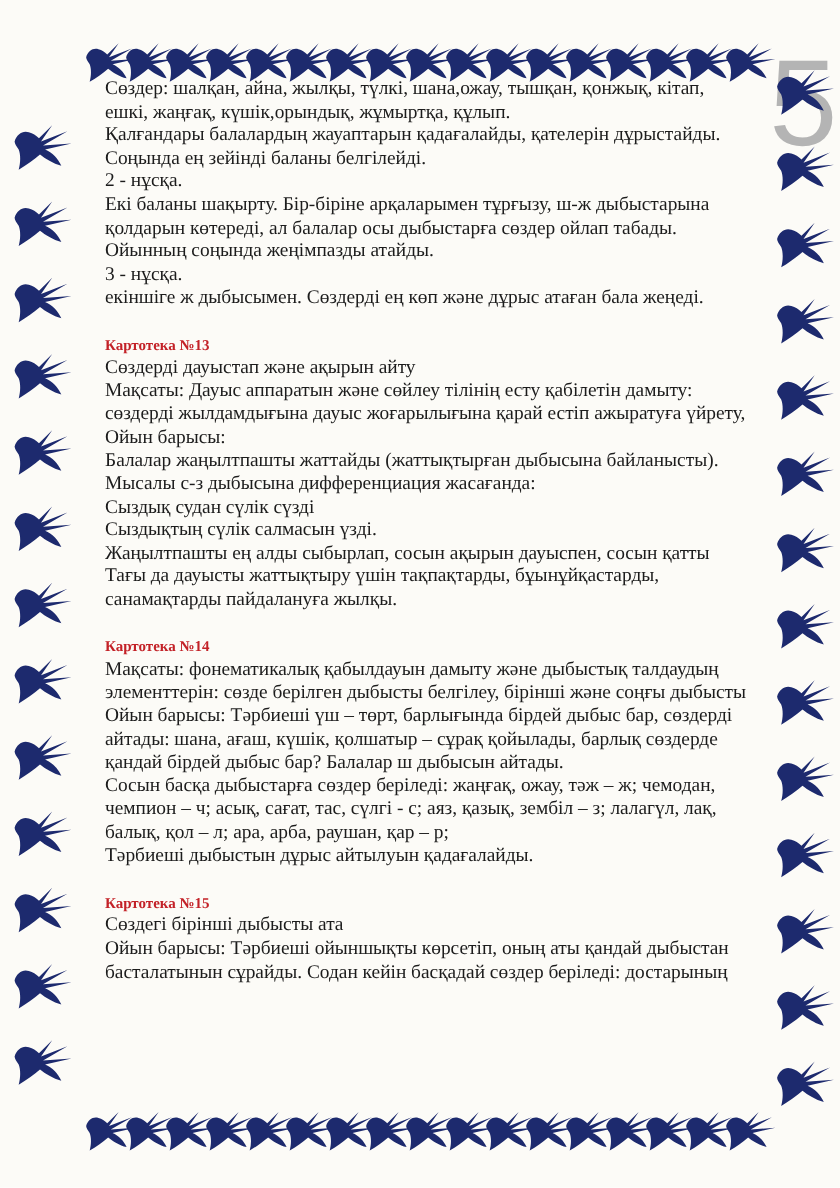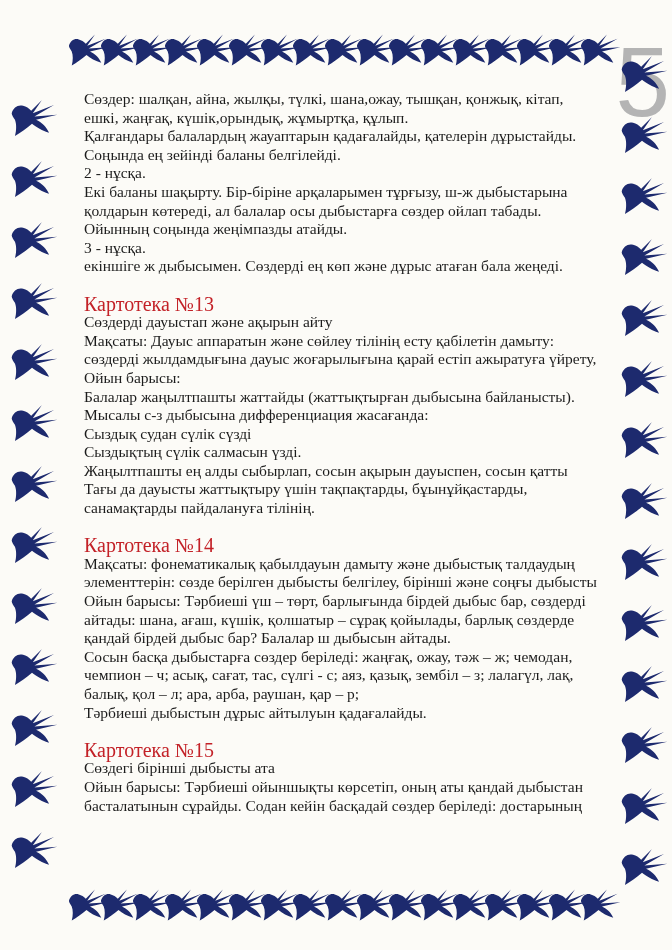--- a/index.html
+++ b/index.html
@@ -36,28 +36,28 @@
   .strip-bottom svg.bird:first-child{margin-left:0;}
   .strip-left{left:6px;top:94px;display:flex;flex-direction:column;gap:13px;}
   .strip-left svg.bird{width:52px;height:48px;}
   .strip-right{right:4px;top:50px;display:flex;flex-direction:column;gap:13px;}
   .strip-right svg.bird{width:52px;height:48px;}
   
   .content{
     position:absolute;left:84px;top:62px;width:530px;
     z-index:3;
     color:var(--ink);
-    font-size:15.5px;line-height:18.6px;margin-top:28px;
+    font-size:15.5px;line-height:18.6px;
   }
   .content .line{white-space:nowrap;}
   .content .heading{
     margin-top:18.6px;
     color:var(--accent-red);
-    font-weight:normal;
-    font-size:20px;
+    font-weight:bold;
+    font-size:12px;
     white-space:nowrap;
   }
   .defs-holder{position:absolute;width:0;height:0;overflow:hidden;}
 </style>
 </head>
 <body>
 
 <div class="page">
 
   <svg class="defs-holder" aria-hidden="true">
@@ -277,21 +277,21 @@
       <div class="line">Сөздерді дауыстап және ақырын айту</div>
       <div class="line">Мақсаты: Дауыс аппаратын және сөйлеу тілінің есту қабілетін дамыту:</div>
       <div class="line">сөздерді жылдамдығына дауыс жоғарылығына қарай естіп ажыратуға үйрету,</div>
       <div class="line">Ойын барысы:</div>
       <div class="line">Балалар жаңылтпашты жаттайды (жаттықтырған дыбысына байланысты).</div>
       <div class="line">Мысалы с-з дыбысына дифференциация жасағанда:</div>
       <div class="line">Сыздық судан сүлік сүзді</div>
       <div class="line">Сыздықтың сүлік салмасын үзді.</div>
       <div class="line">Жаңылтпашты ең алды сыбырлап, сосын ақырын дауыспен, сосын қатты</div>
       <div class="line">Тағы да дауысты жаттықтыру үшін тақпақтарды, бұынұйқастарды,</div>
-      <div class="line">санамақтарды пайдалануға тілінің.</div>
+      <div class="line">санамақтарды пайдалануға жылқы.</div>
       <div class="heading">Картотека №14</div>
       <div class="line">Мақсаты: фонематикалық қабылдауын дамыту және дыбыстық талдаудың</div>
       <div class="line">элементтерін: сөзде берілген дыбысты белгілеу, бірінші және соңғы дыбысты</div>
       <div class="line">Ойын барысы: Тәрбиеші үш – төрт, барлығында бірдей дыбыс бар, сөздерді</div>
       <div class="line">айтады: шана, ағаш, күшік, қолшатыр – сұрақ қойылады, барлық сөздерде</div>
       <div class="line">қандай бірдей дыбыс бар? Балалар ш дыбысын айтады.</div>
       <div class="line">Сосын басқа дыбыстарға сөздер беріледі: жаңғақ, ожау, тәж – ж; чемодан,</div>
       <div class="line">чемпион – ч; асық, сағат, тас, сүлгі - с; аяз, қазық, зембіл – з; лалагүл, лақ,</div>
       <div class="line">балық, қол – л; ара, арба, раушан, қар – р;</div>
       <div class="line">Тәрбиеші дыбыстын дұрыс айтылуын қадағалайды.</div>

